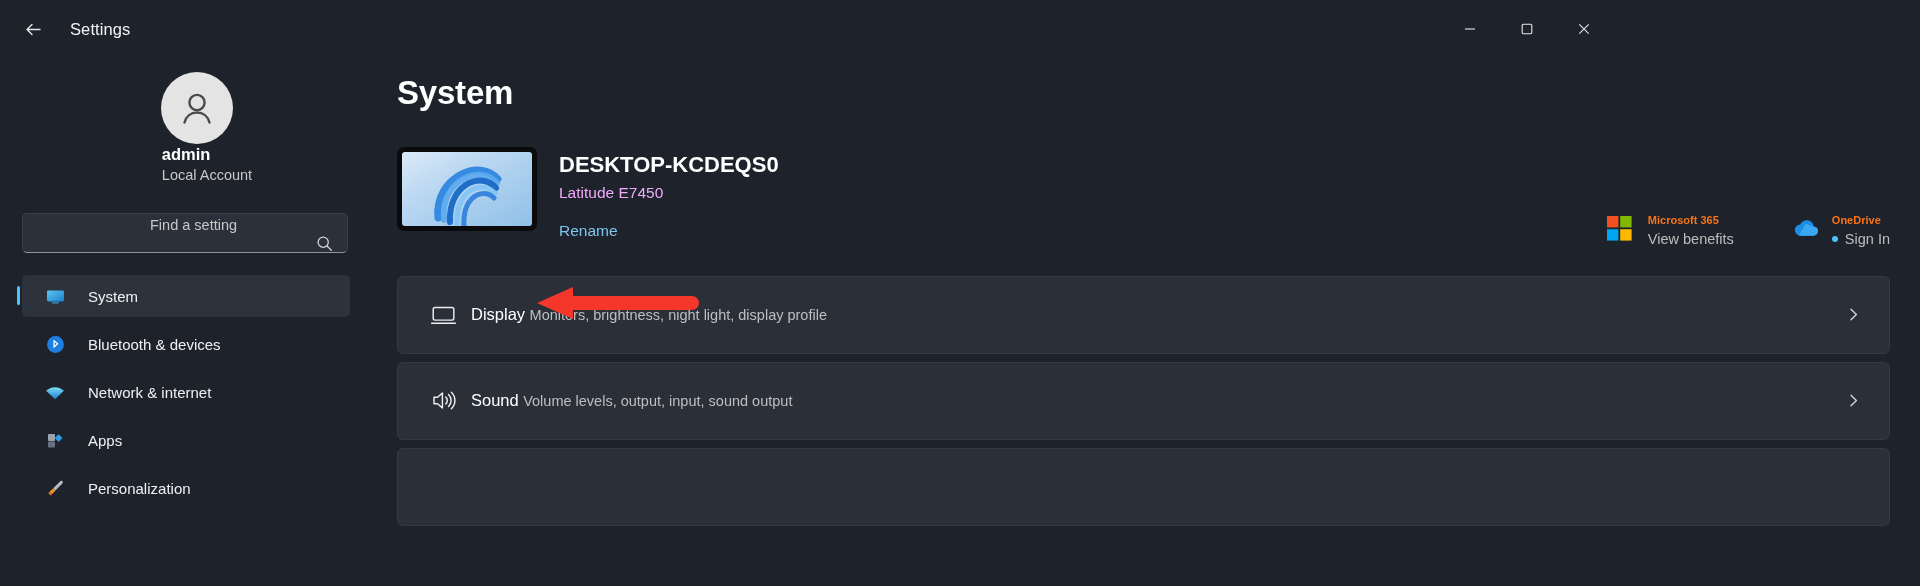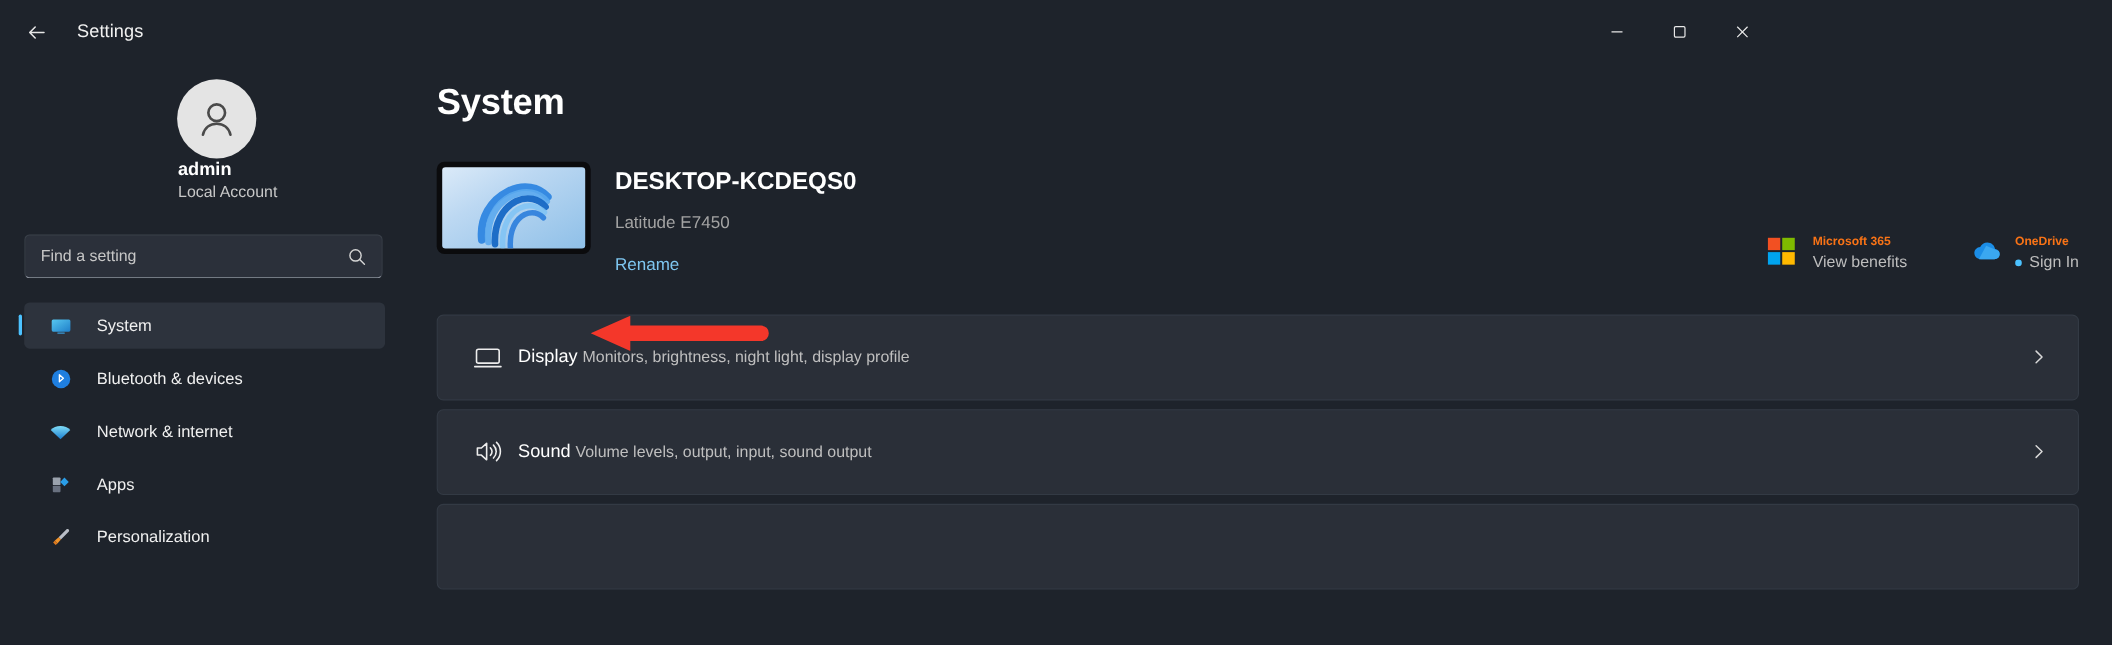--- a/index.html
+++ b/index.html
@@ -48,21 +48,21 @@
     display:flex; align-items:center; justify-content:center; flex:none;
   }
   .avatar svg { stroke:#4a4a4a; }
   .acct-text { margin-left:20px; }
   .acct-name { font-size:16.5px; font-weight:700; color:#ffffff; line-height:1.3; }
   .acct-type { font-size:14.5px; color:#c8c8c8; line-height:1.45; font-weight:400; }
 
   .searchbox {
     position:relative; margin:27px 0 0 22px; width:326px; height:40px;
     background:#2b303a; border:1px solid #3a4049; border-bottom:1px solid #8e949e;
-    border-radius:5px; display:flex; align-items:center;
+    border-radius:5px; display:flex; align-items:flex-end;flex-direction:column;
   }
   .searchbox input {
     flex:1; background:transparent; border:none; outline:none;
     color:#e8e8e8; font-size:14.5px; font-family:"Liberation Sans", sans-serif;
     padding:0 10px 0 14px;
   }
   .searchbox input::placeholder { color:#c7c7c7; }
   .search-icon { margin-right:14px; display:flex; }
   .search-icon svg { stroke:#d4d4d4; }
 
@@ -98,21 +98,21 @@
     padding:5px; flex:none;
   }
   .device-thumb .screen {
     width:100%; height:100%; border-radius:3px; overflow:hidden;
     background:linear-gradient(150deg,#dbeaf8 0%,#bcd8f2 35%,#8fc0e8 100%);
     position:relative;
   }
   .device-thumb .screen svg { position:absolute; left:0; top:0; }
   .device-info { margin-left:22px; padding-top:4px; }
   .device-name { font-size:22px; font-weight:700; color:#ffffff; line-height:1.25; }
-  .device-model { font-size:15.5px; color:#a3a3a3; margin-top:15px; font-weight:400; }
+  .device-model { font-size:15.5px; color:#f0abfc; margin-top:5px; font-weight:400; }
   .rename-link {
     font-size:15.5px; color:#7ec6f0; margin-top:20px; cursor:pointer;
     display:inline-block;
   }
 
   .quicklinks {
     position:absolute; right:30px; top:152px;
     display:flex; align-items:flex-start; gap:56px;
   }
   .qlink { display:flex; align-items:flex-start; cursor:pointer; }

